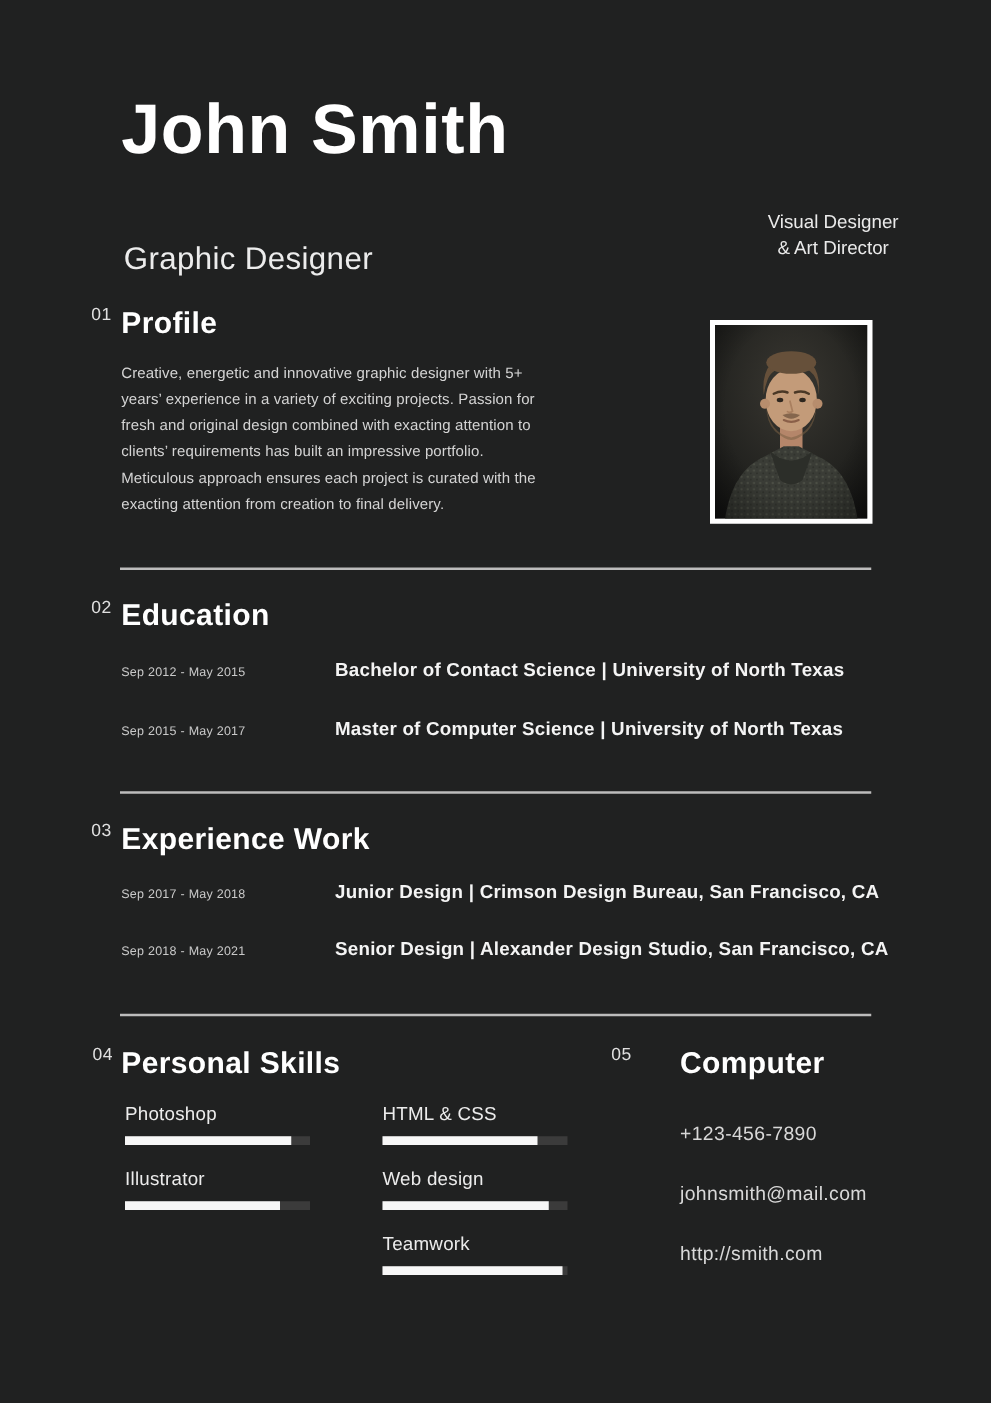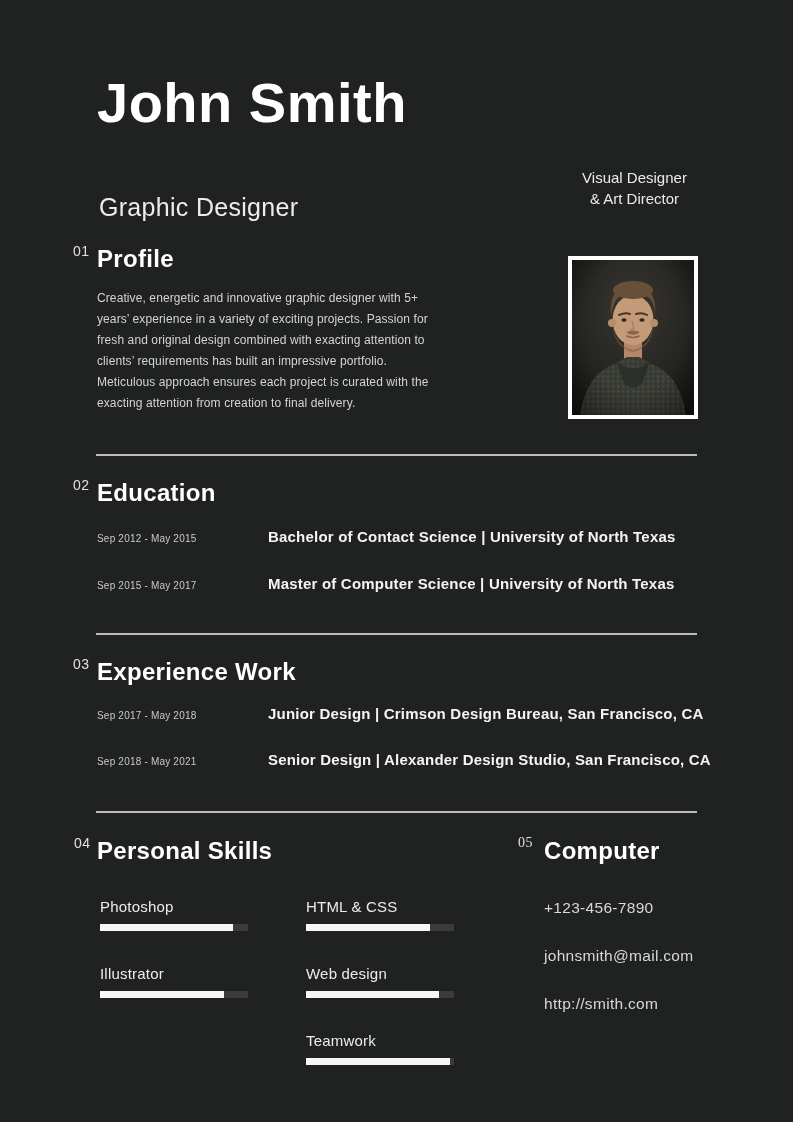--- a/index.html
+++ b/index.html
@@ -10,36 +10,36 @@
     font-family:"Liberation Sans", sans-serif;
     -webkit-font-smoothing:antialiased;
   }
   .pre { white-space:pre-line; }
 
   
   .name  { position:absolute; left:97px; top:72px; font-size:56px; font-weight:700;
            color:#ffffff; letter-spacing:.5px; line-height:1.1; }
   .role  { position:absolute; left:99px; top:150px; font-size:25px; font-weight:400;
            color:#ececec; letter-spacing:.3px;margin-top:43px; }
-  .tagline { position:absolute; left:562px; top:167px; width:145px; font-size:15px;
+  .tagline { position:absolute; left:594px; top:167px; width:145px; font-size:15px;
            line-height:21px; color:#eaeaea; text-align:center; }
 
   
   .sec-num   { position:absolute; font-size:14px; color:#e0e0e0; letter-spacing:.5px; }
   .sec-title { position:absolute; font-size:24px; font-weight:700; color:#ffffff; letter-spacing:.3px; }
 
   #profile-num  { left:73px;  top:243px; }
   #profile-title{ left:97px;  top:245px; }
   #edu-num      { left:73px;  top:477px; }
   #edu-title    { left:97px;  top:479px; }
   #exp-num      { left:73px;  top:656px; }
   #exp-title    { left:97px;  top:658px; }
   #skills-num   { left:74px;  top:835px; }
   #skills-title { left:97px;  top:837px; }
-  #contact-num  { left:518px; top:835px;font-family:Liberation Serif, serif; }
+  #contact-num  { left:489px; top:835px; }
   #contact-title{ left:544px; top:837px; }
 
   .profile-text { position:absolute; left:97px; top:288px; width:472px;
                   font-size:12px; line-height:21px; color:#d4d4d4; letter-spacing:.1px; }
 
   
   .photo-frame { position:absolute; left:568px; top:256px; width:130px; height:163px;
                  background:#ffffff; padding:4px; }
   .photo-frame svg { display:block; width:122px; height:155px; }
 
@@ -52,21 +52,21 @@
   .row { display:grid; grid-template-columns:171px 1fr; align-items:baseline; }
   #edu-rows .row + .row { margin-top:30px; }
   #exp-rows .row + .row { margin-top:29px; }
   .period { font-size:10px; color:#c9c9c9; letter-spacing:.2px; }
   .desc   { font-size:15px; font-weight:700; color:#f4f4f4; letter-spacing:.2px; }
 
   
   .skills-col { position:absolute; top:882px; width:148px; display:flex;
                 flex-direction:column; gap:18px; }
   #skills-col-1 { left:100px; } #skills-col-2 { left:306px; }
-  .skill-label { font-size:15px; line-height:20px; color:#ececec; letter-spacing:.2px;margin-top:15px; }
+  .skill-label { font-size:15px; line-height:20px; color:#ececec; letter-spacing:.2px; }
   .skill-bar   { margin-top:7px; height:7px; background:#3b3b3b; }
   .skill-fill  { height:100%; background:#f7f7f7; }
 
   
   .contact-list { position:absolute; left:544px; top:899px; display:flex;
                   flex-direction:column; gap:30px; }
   .contact-item { font-size:15.5px; line-height:18px; color:#d8d8d8; letter-spacing:.3px; }
 </style>
 </head>
 <body>

